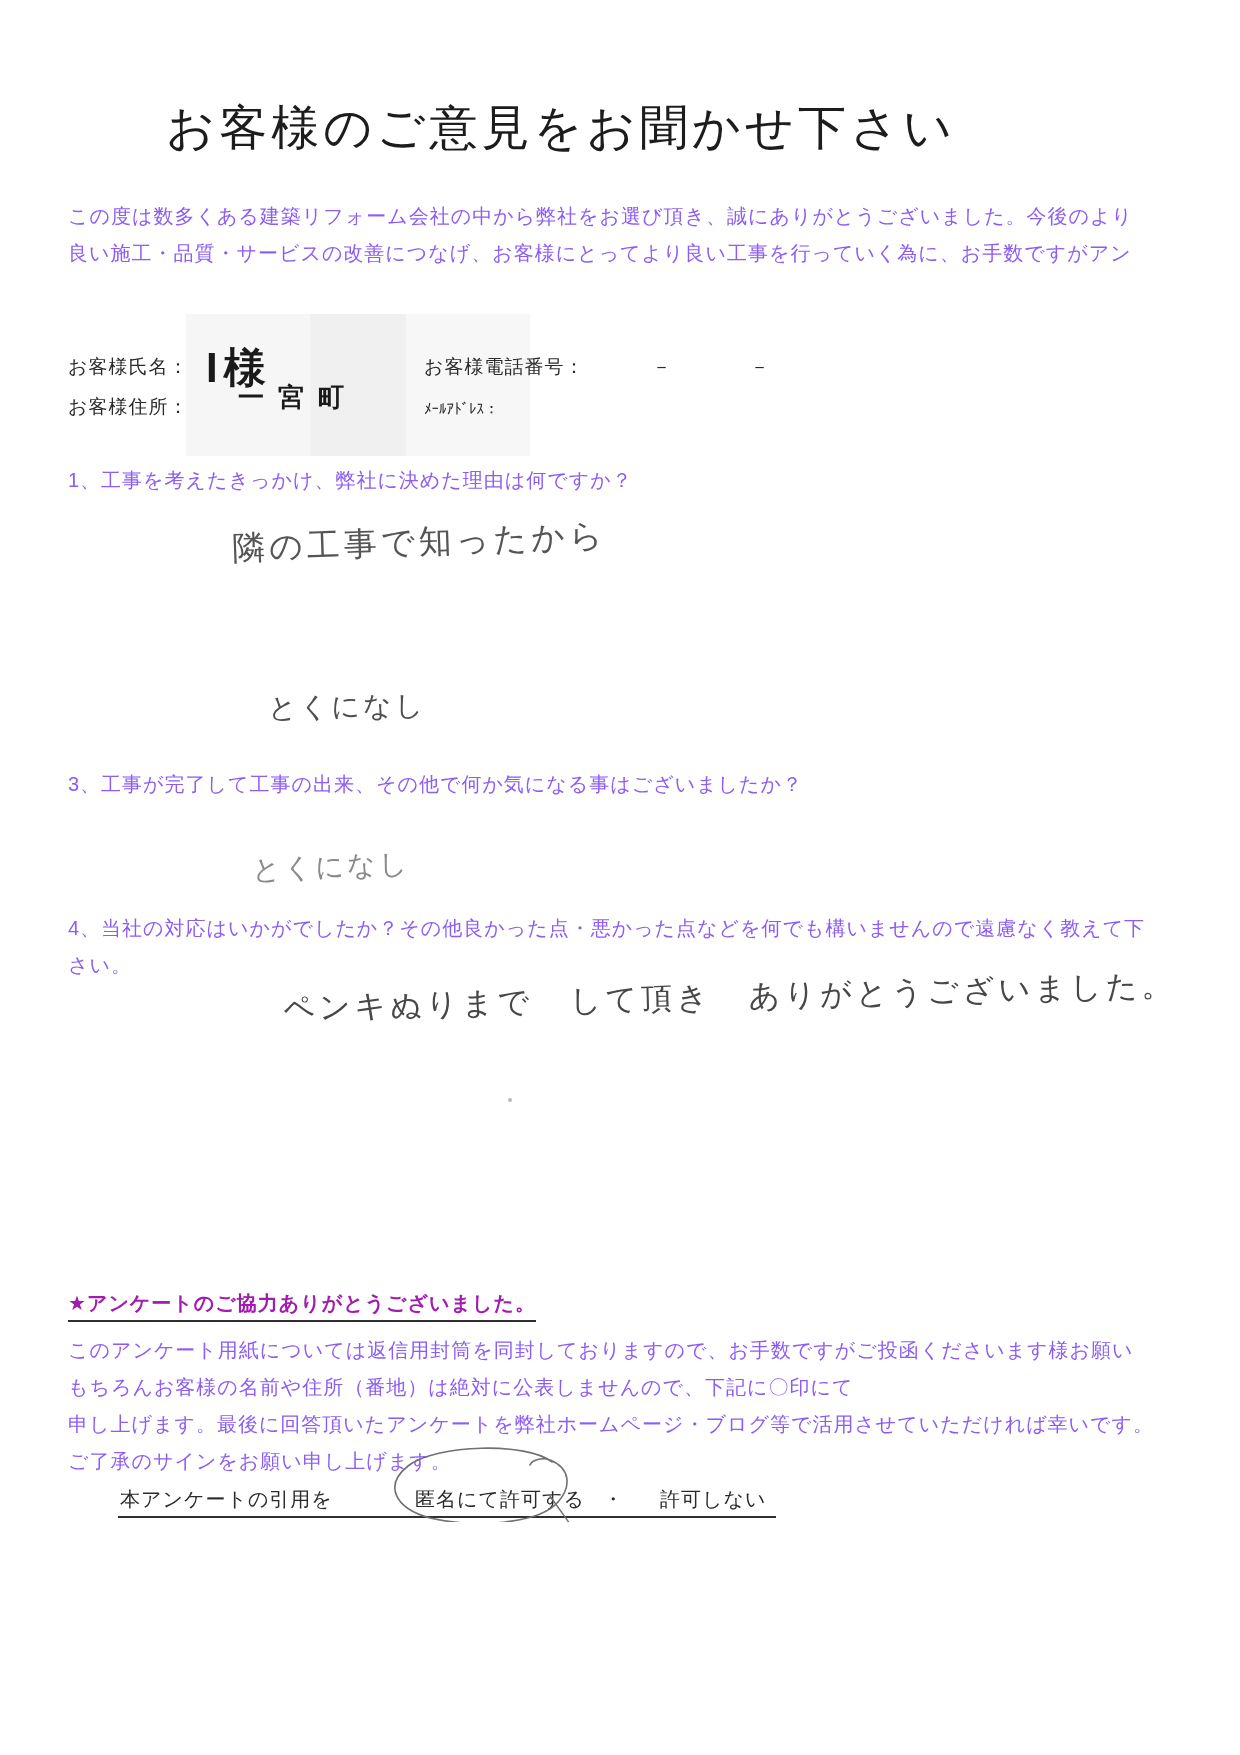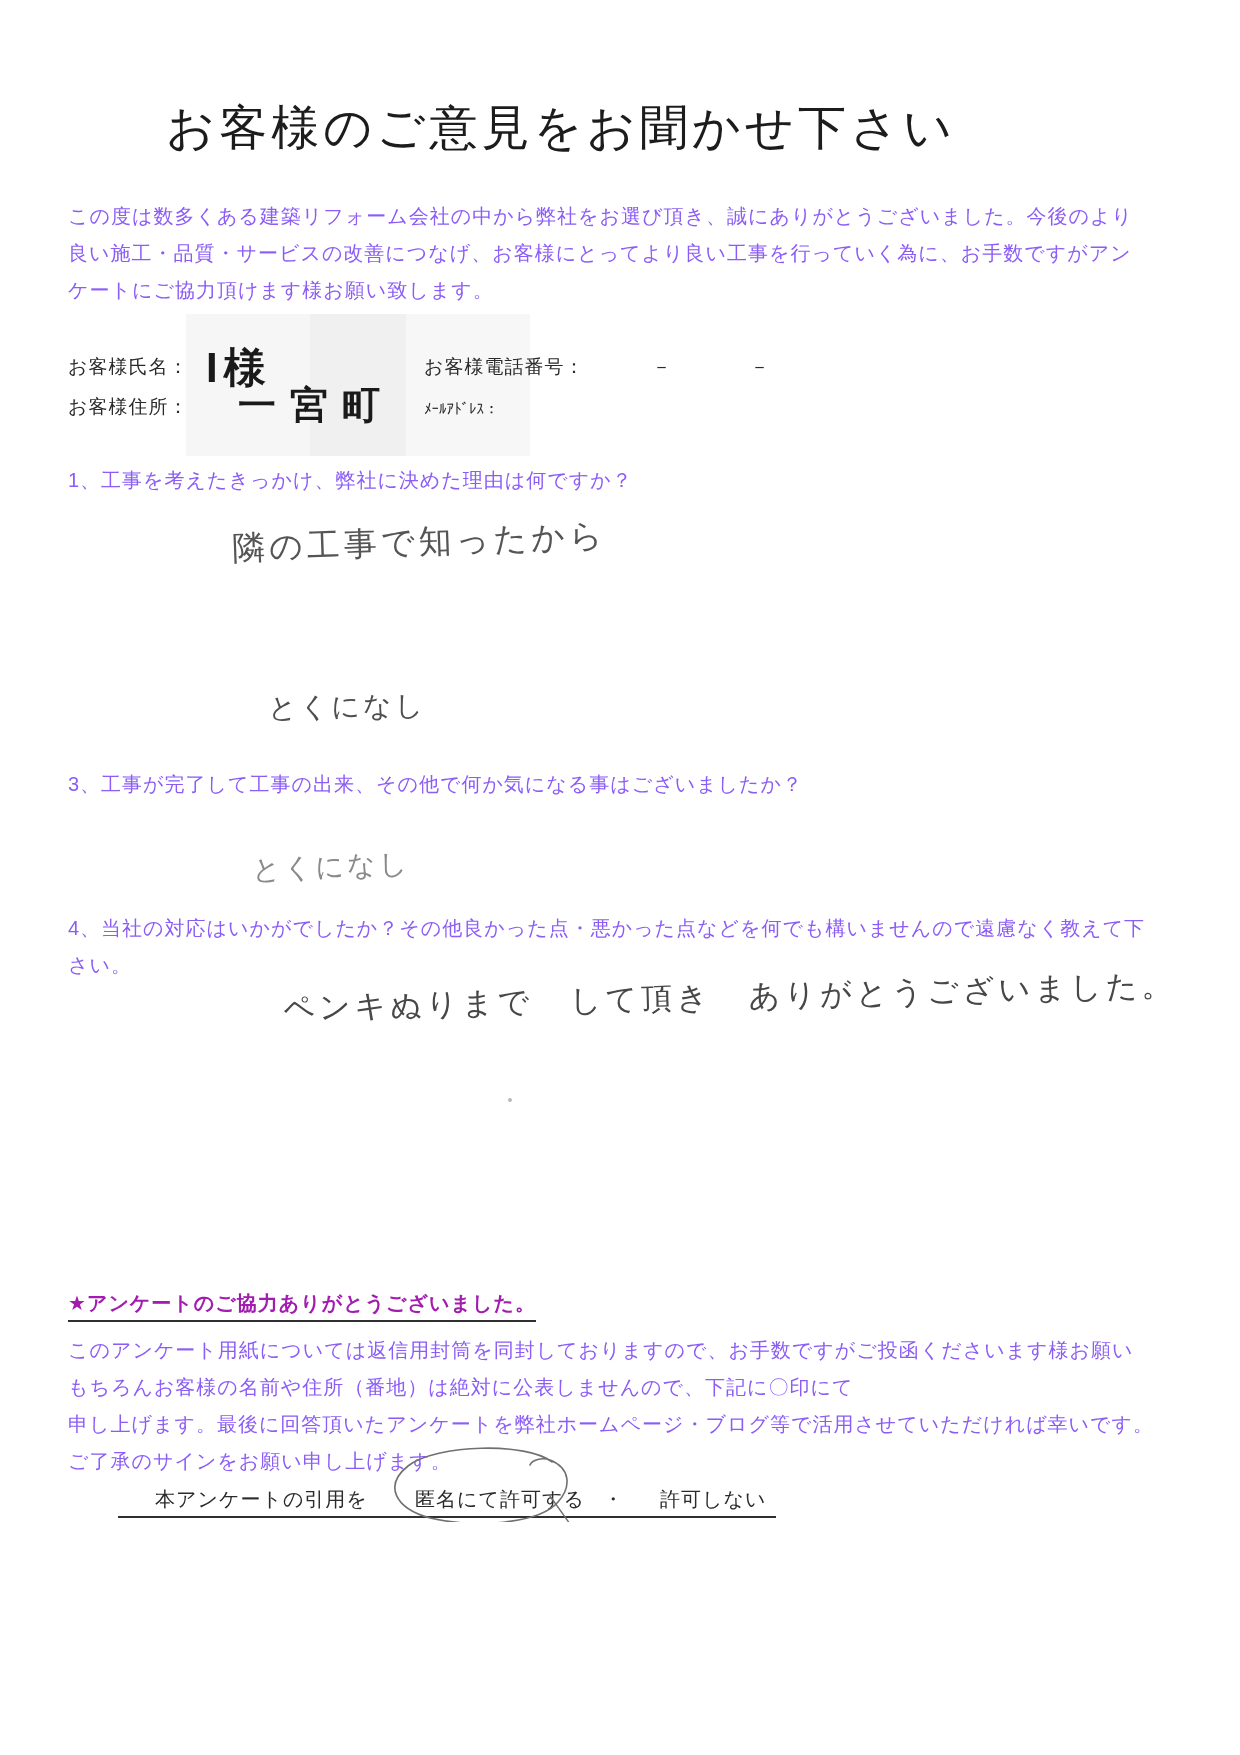--- a/index.html
+++ b/index.html
@@ -32,36 +32,35 @@
 </head>
 <body>
 
 <div class="page">
 
   <h1 class="abs title" style="left:166px; top:96px;">お客様のご意見をお聞かせ下さい</h1>
 
   <div class="abs" style="left:68px; top:198px; width:1120px;">
     <div class="print">この度は数多くある建築リフォーム会社の中から弊社をお選び頂き、誠にありがとうございました。今後のより</div>
     <div class="print">良い施工・品質・サービスの改善につなげ、お客様にとってより良い工事を行っていく為に、お手数ですがアン</div>
-    <div class="print">ケートにご協力頂けます様お願い致します。</div>
   </div>
 
   <div class="abs redact" style="left:186px; top:314px; width:124px; height:142px; background:#f6f6f6;"></div>
   <div class="abs redact" style="left:310px; top:314px; width:96px; height:142px; background:#f0f0f0;"></div>
   <div class="abs redact" style="left:406px; top:314px; width:124px; height:142px; background:#f7f7f7;"></div>
 
   <div class="abs label" style="left:68px; top:354px;">お客様氏名：</div>
   <div class="abs bigval" style="left:206px; top:340px; font-size:42px; letter-spacing:6px;">I様</div>
 
   <div class="abs label" style="left:424px; top:354px;">お客様電話番号：</div>
   <div class="abs label" style="left:652px; top:354px;">－</div>
   <div class="abs label" style="left:750px; top:354px;">－</div>
 
   <div class="abs label" style="left:68px; top:394px;">お客様住所：</div>
-  <div class="abs bigval" style="left:238px; top:380px; font-size:38px; letter-spacing:14px;">一宮町</div>
+  <div class="abs bigval" style="left:238px; top:380px; font-size:26px; letter-spacing:14px;">一宮町</div>
 
   <div class="abs" style="left:424px; top:400px; font-size:15px; letter-spacing:0px; color:#2a2a2a; white-space:nowrap;">ﾒｰﾙｱﾄﾞﾚｽ：</div>
 
   <div class="abs print" style="left:68px; top:462px; width:1120px; white-space:nowrap;">1、工事を考えたきっかけ、弊社に決めた理由は何ですか？</div>
   <div class="abs hand" style="left:232px; top:520px; font-size:33px; letter-spacing:4px; transform:rotate(-2deg); color:#555;">隣の工事で知ったから</div>
 
   <div class="abs hand" style="left:268px; top:688px; font-size:28px; letter-spacing:3px; transform:rotate(-1deg); color:#4e4e4e;">とくになし</div>
 
   <div class="abs print" style="left:68px; top:766px; width:1120px; white-space:nowrap;">3、工事が完了して工事の出来、その他で何か気になる事はございましたか？</div>
   <div class="abs hand" style="left:252px; top:848px; font-size:28px; letter-spacing:3px; transform:rotate(-2.5deg); color:#8a8a8a;">とくになし</div>
@@ -73,21 +72,21 @@
 
   <div class="abs thanks" style="left:68px; top:1290px;">★アンケートのご協力ありがとうございました。</div>
 
   <div class="abs" style="left:68px; top:1332px; width:1130px;">
     <div class="print">このアンケート用紙については返信用封筒を同封しておりますので、お手数ですがご投函くださいます様お願い</div>
     <div class="print">もちろんお客様の名前や住所（番地）は絶対に公表しませんので、下記に〇印にて</div>
     <div class="print">申し上げます。最後に回答頂いたアンケートを弊社ホームページ・ブログ等で活用させていただければ幸いです。</div>
     <div class="print">ご了承のサインをお願い申し上げます。</div>
   </div>
 
-  <div class="abs consent-item" style="left:120px; top:1486px;margin-left:35px;">本アンケートの引用を</div>
+  <div class="abs consent-item" style="left:120px; top:1486px;">本アンケートの引用を</div>
   <div class="abs consent-item" style="left:415px; top:1486px;">匿名にて許可する</div>
   <div class="abs consent-item" style="left:603px; top:1486px;">・</div>
   <div class="abs consent-item" style="left:660px; top:1486px;">許可しない</div>
   <div class="abs rule" style="left:118px; top:1516px; width:658px;"></div>
 
   <svg class="abs" style="left:380px; top:1438px;" width="210" height="96" viewBox="0 0 210 96">
     <path d="M 172 24 C 148 4, 56 6, 28 28 C 4 47, 14 70, 50 80 C 98 91, 160 85, 178 64
              C 192 48, 190 30, 170 22 C 162 19, 152 22, 150 27" fill="none" stroke="#707070" stroke-width="1.6" stroke-linecap="round"></path>
     <path d="M 170 58 L 190 86" fill="none" stroke="#707070" stroke-width="1.4" stroke-linecap="round"></path>
   </svg>

